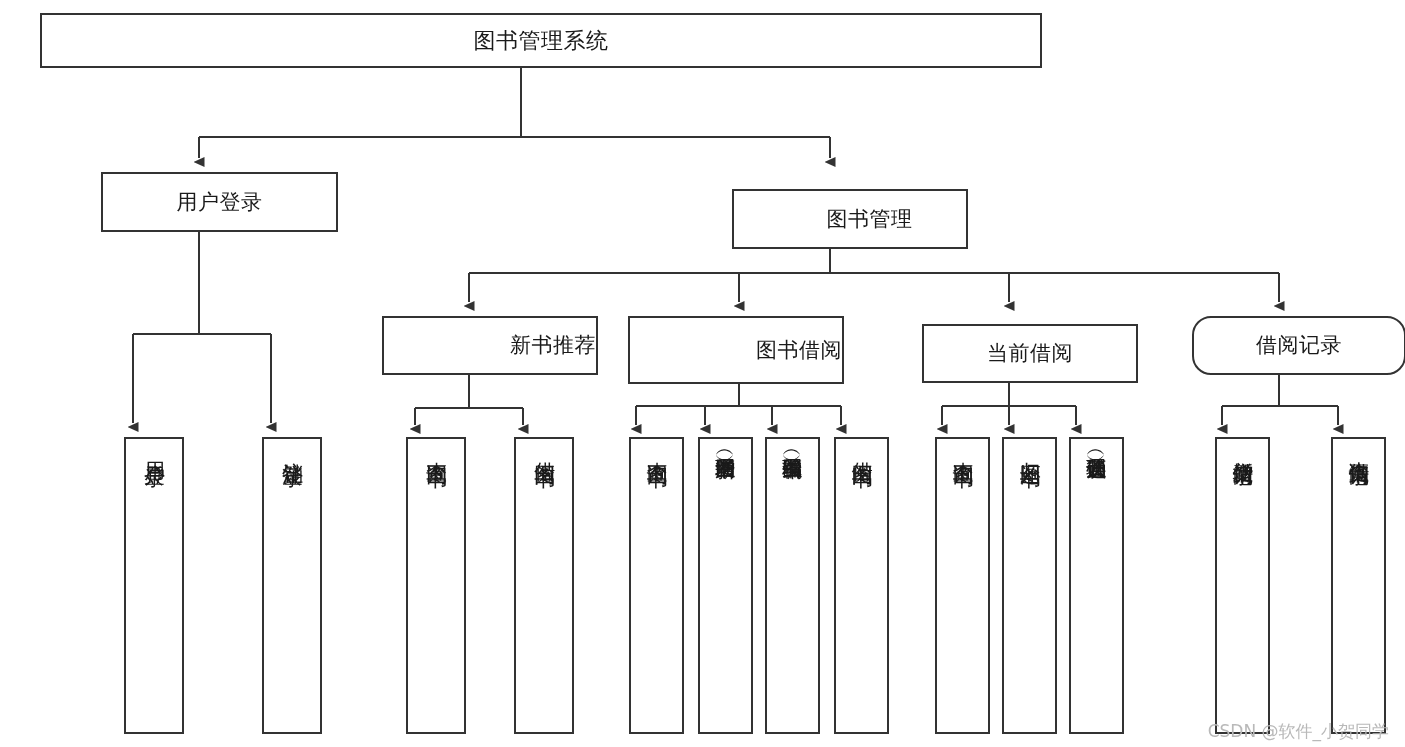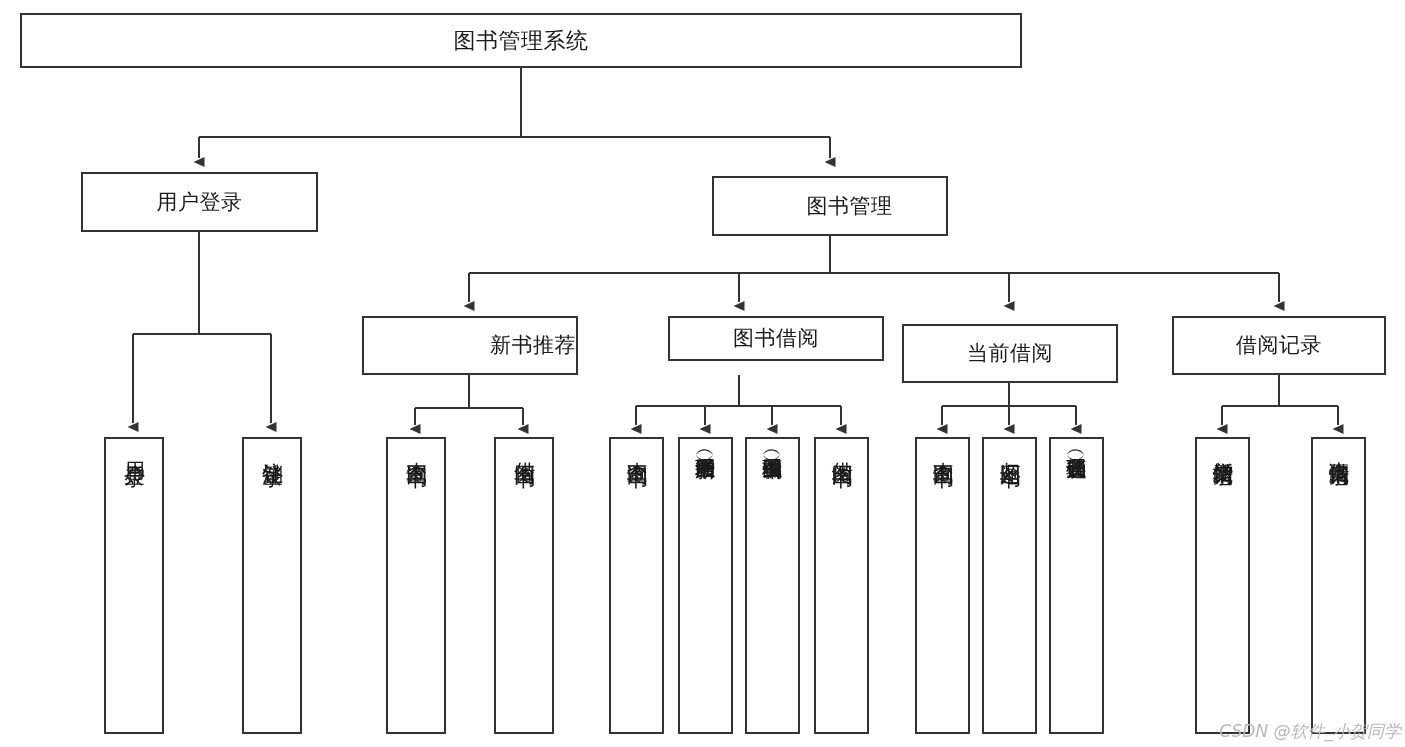--- a/index.html
+++ b/index.html
@@ -29,20 +29,21 @@
   .node {
     position: absolute;
     box-sizing: border-box;
     background: #ffffff;
     border: 2px solid #333333;
     display: flex;
     align-items: center;
     justify-content: center;
     color: #1a1a1a;
     z-index: 2;
+    margin-left: 20px;
   }
   .node-label {
     display: block;
     text-align: center;
     line-height: 1.18;
     letter-spacing: 0.5px;
     white-space: nowrap;
   }
   
   .node.horiz .node-label {
@@ -70,28 +71,27 @@
   .node.vert.tall-text .node-label {
     font-size: 20px;
     letter-spacing: 0px;
   }
   .node.vert.mid-text .node-label {
     font-size: 20.5px;
     letter-spacing: 1px;
   }
   #watermark {
     position: absolute;
-    right: 4px;
+    right: 16px;
     bottom: 4px;
     font-size: 17px;
     color: #b9b9b9;
     z-index: 5;
     white-space: nowrap;
     font-family: "DejaVu Sans", "Liberation Sans", sans-serif;
-    font-style: italic;
   }
 </style>
 </head>
 <body>
 
 <div id="diagram-canvas">
 
   <svg id="edge-layer" viewBox="0 0 1405 747" width="1405" height="747" xmlns="http://www.w3.org/2000/svg">
     <defs>
       <marker id="arrow" markerWidth="10" markerHeight="11" refX="1" refY="5.5" orient="auto" markerUnits="userSpaceOnUse">
@@ -142,34 +142,34 @@
     </g>
   </svg>
 
   <div class="node root horiz" style="left:20px; top:13px; width:1002px; height:55px;">
     <span class="node-label">图书管理系统</span>
   </div>
 
   <div class="node horiz" style="left:81px; top:172px; width:237px; height:60px;">
     <span class="node-label">用户登录</span>
   </div>
-  <div class="node horiz" style="left:712px; top:176px; width:236px; height:60px;padding-left:39px;">
+  <div class="node horiz" style="left:712px; top:189px; width:236px; height:60px;padding-left:39px;">
     <span class="node-label">图书管理</span>
   </div>
 
   <div class="node horiz" style="left:362px; top:316px; width:216px; height:59px;justify-content:flex-end;">
     <span class="node-label">新书推荐</span>
   </div>
-  <div class="node horiz" style="left:668px; top:316px; width:216px; height:45px;">
+  <div class="node horiz" style="left:608px; top:316px; width:216px; height:68px;justify-content:flex-end;">
     <span class="node-label">图书借阅</span>
   </div>
   <div class="node horiz" style="left:902px; top:324px; width:216px; height:59px;">
     <span class="node-label">当前借阅</span>
   </div>
-  <div class="node horiz" style="left:1172px; top:316px; width:214px; height:59px;">
+  <div class="node horiz" style="left:1172px; top:316px; width:214px; height:59px;border-radius:19px;">
     <span class="node-label">借阅记录</span>
   </div>
 
   <div class="node vert" style="left:104px; top:437px; width:60px; height:297px;">
     <span class="node-label">用户登录</span>
   </div>
   <div class="node vert" style="left:242px; top:437px; width:60px; height:297px;">
     <span class="node-label">注销登录</span>
   </div>
 

